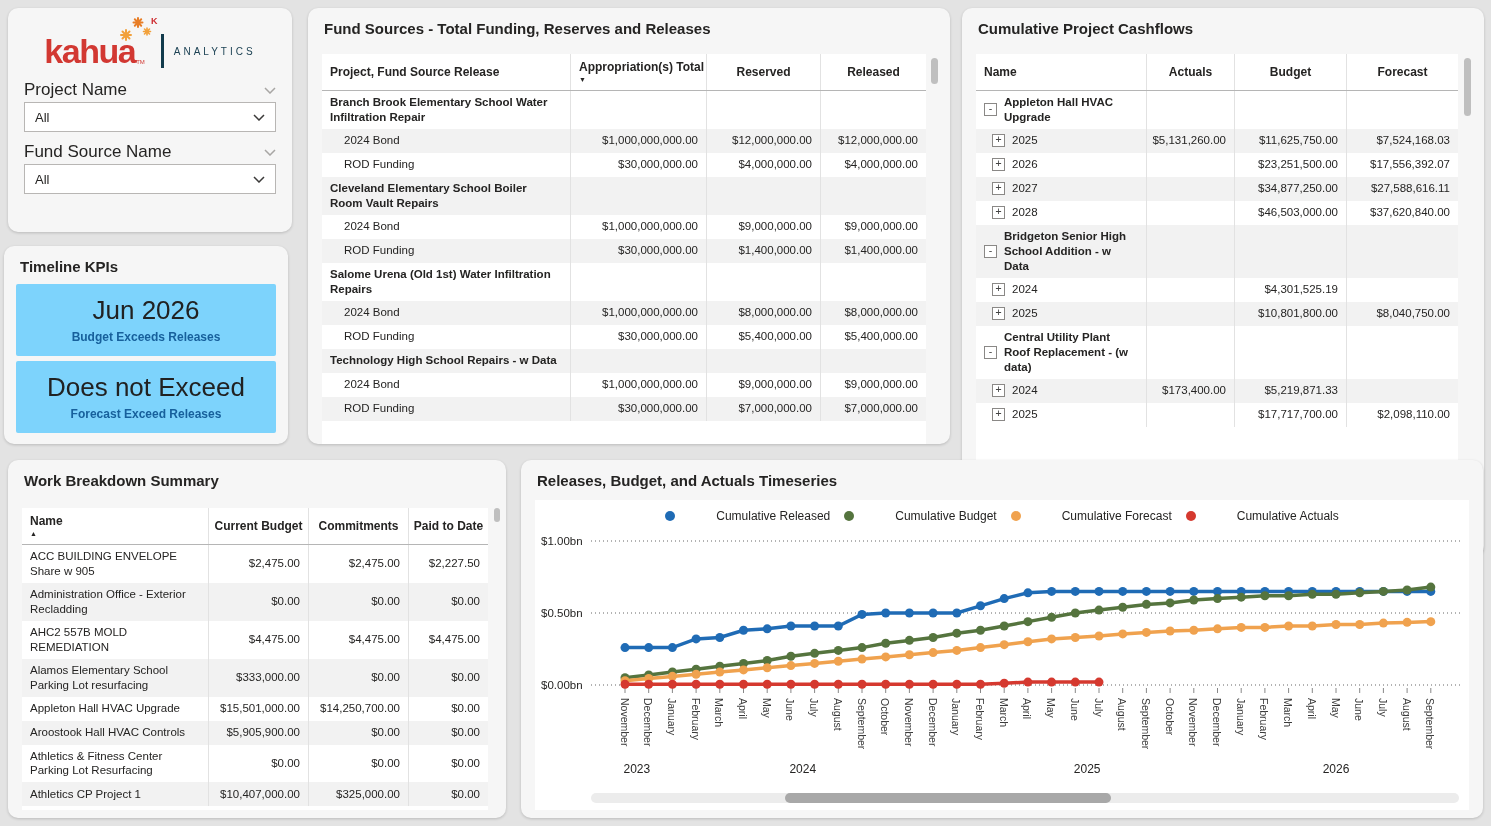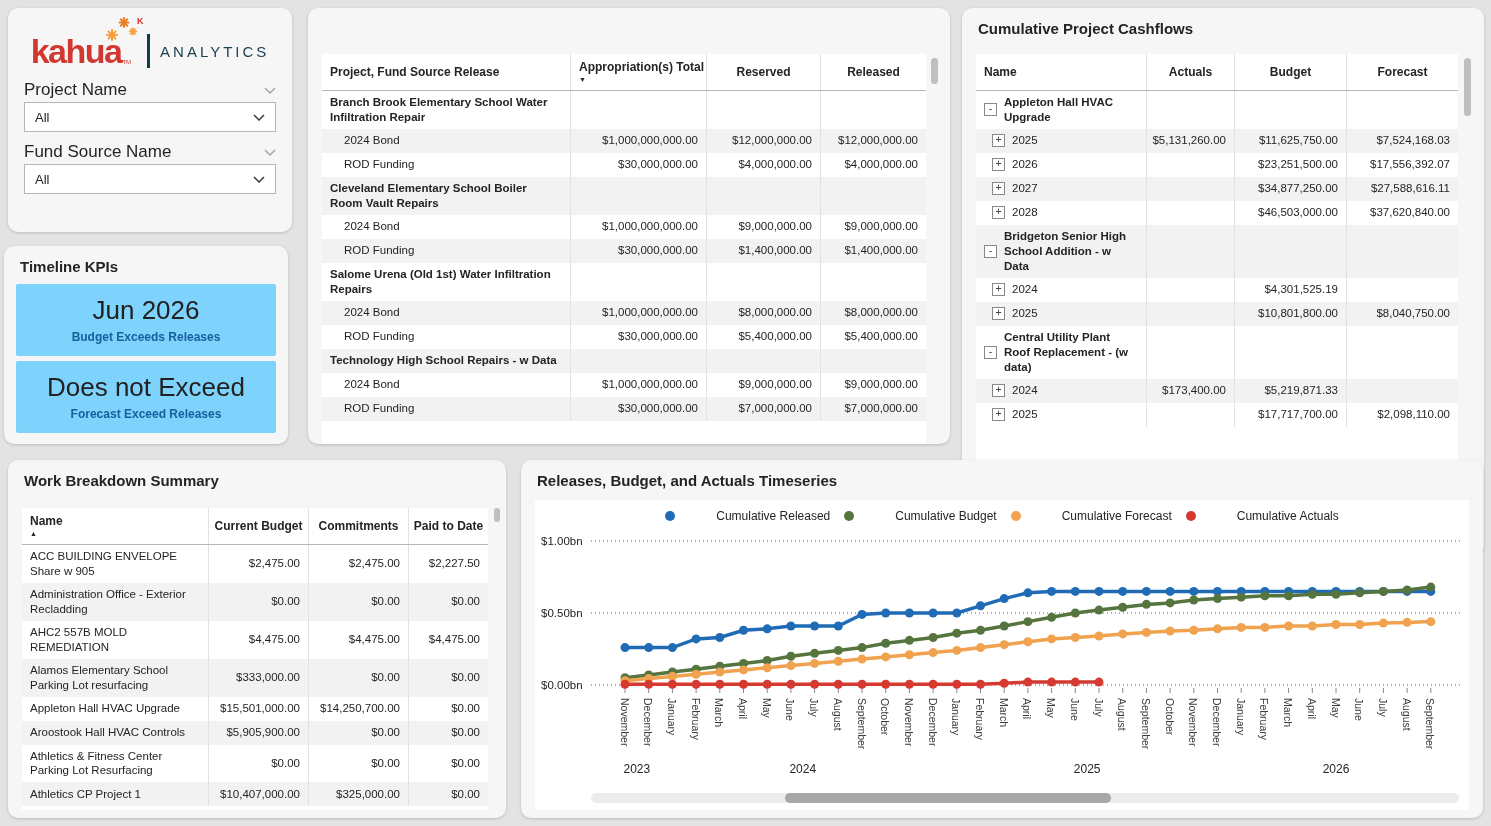--- a/index.html
+++ b/index.html
@@ -17,21 +17,21 @@
   .card-wbs{left:8px;top:460px;width:498px;height:358px;}
   .card-chart{left:521px;top:460px;width:962px;height:358px;}
 
   
   .logo-row{display:flex;align-items:center;justify-content:center;margin:26px 8px 10px;}
   .logo-mark{position:relative;display:flex;align-items:flex-end;}
   .kahua-text{font-size:34px;font-weight:700;color:#D23832;letter-spacing:-1.5px;line-height:1;}
   .tm{font-size:6px;color:#D23832;align-self:flex-end;margin:0 0 3px 1px;}
   .stars{position:absolute;right:-16px;top:-20px;}
   .logo-bar{width:3px;height:34px;background:#123B4C;margin:0 10px 0 16px;}
-  .analytics{font-size:15px;letter-spacing:3px;color:#1C4254;}
+  .analytics{font-size:10px;letter-spacing:3px;color:#1C4254;}
 
   
   .slicer{margin:8px 16px 0;}
   .slicer-header{display:flex;justify-content:space-between;align-items:center;height:24px;}
   .slicer-label{font-size:17px;color:#252423;}
   .chev{display:block;}
   .chev.light{color:#A8A6A4;}
   .chev.dark{color:#3B3A39;}
   .slicer-select{background:#fff;border:1px solid #B8B6B4;height:28px;display:flex;
                  align-items:center;justify-content:space-between;padding:0 10px;font-size:13px;cursor:pointer;}
@@ -141,20 +141,21 @@
     <div class="kpi-value">Jun 2026</div>
     <div class="kpi-link">Budget Exceeds Releases</div>
   </div>
   <div class="kpi-box">
     <div class="kpi-value">Does not Exceed</div>
     <div class="kpi-link">Forecast Exceed Releases</div>
   </div>
 </div>
 
 <div class="card card-fund">
+  <div class="card-title">Fund Sources - Total Funding, Reserves and Releases</div>
   <div class="tbl tbl-fund" id="fund-tbl">
       <div class="tr thead" style="grid-template-columns: 248px 136px 114px 106px;">
         <div class="th left">
           <span class="th-label">Project, Fund Source Release</span>
         </div>
         <div class="th left">
           <span class="th-label">Appropriation(s) Total</span>
           <span class="sort-arrow">▼</span>
         </div>
         <div class="th center">

